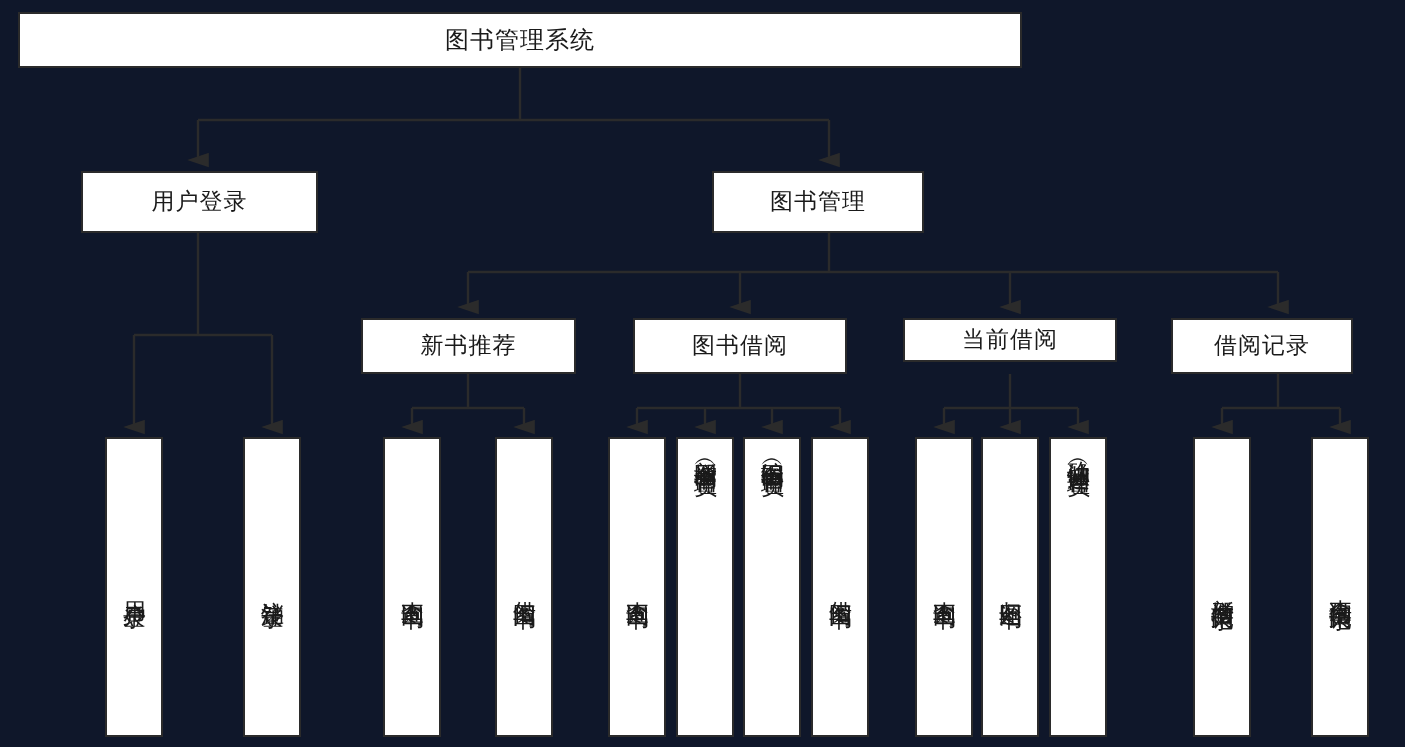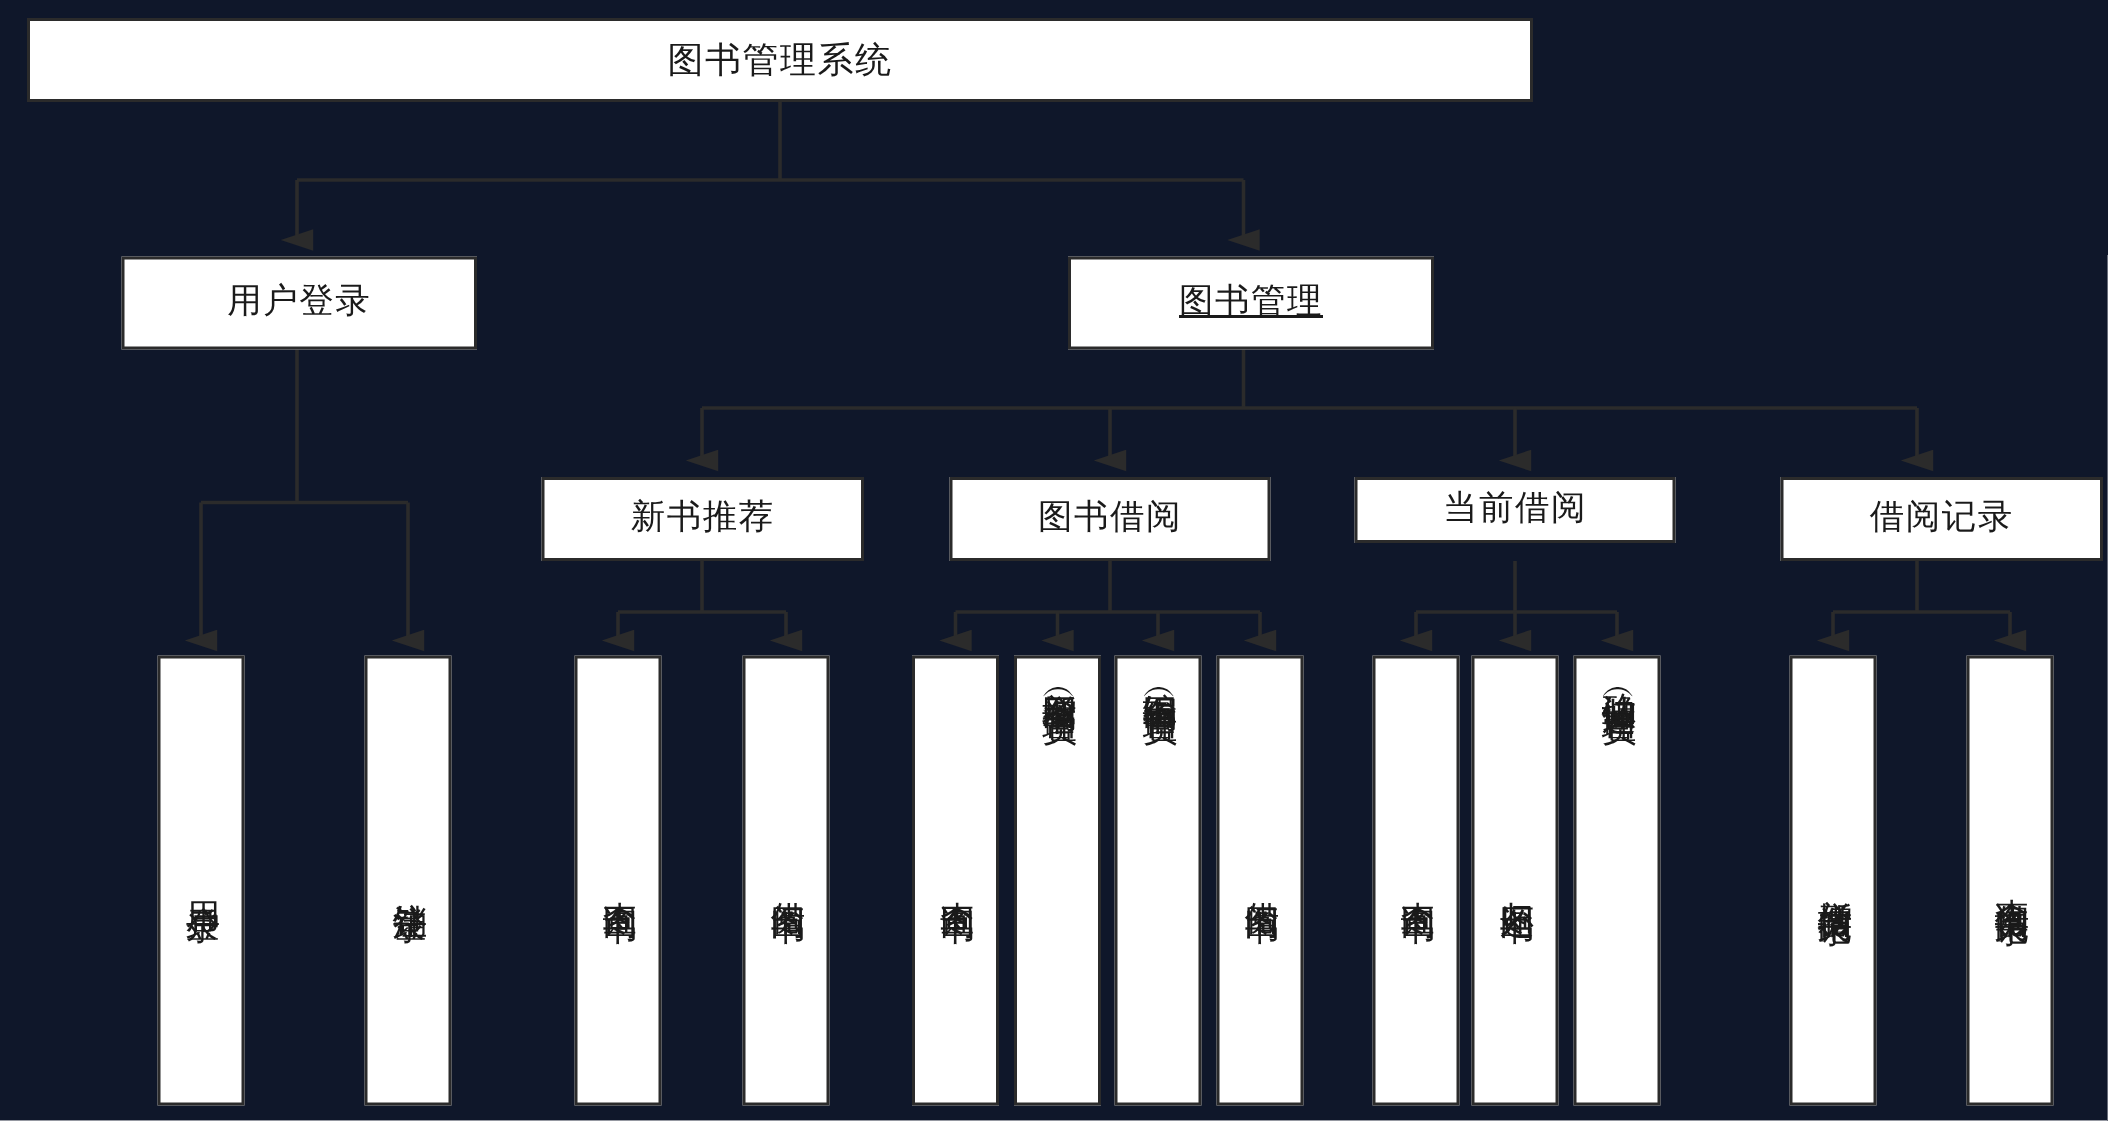--- a/index.html
+++ b/index.html
@@ -128,34 +128,34 @@
     </g>
   </svg>
 
   <div class="node node-root" style="left:18px; top:12px; width:1004px; height:56px;">
     <span>图书管理系统</span>
   </div>
 
   <div class="node node-h" style="left:81px; top:171px; width:237px; height:62px;">
     <span>用户登录</span>
   </div>
-  <div class="node node-h" style="left:712px; top:171px; width:244px; height:62px;text-decoration:underline;">
+  <div class="node node-h" style="left:712px; top:171px; width:212px; height:62px;">
     <span>图书管理</span>
   </div>
 
   <div class="node node-h" style="left:361px; top:318px; width:215px; height:56px;">
     <span>新书推荐</span>
   </div>
   <div class="node node-h" style="left:633px; top:318px; width:214px; height:56px;">
     <span>图书借阅</span>
   </div>
   <div class="node node-h" style="left:903px; top:318px; width:214px; height:44px;">
     <span>当前借阅</span>
   </div>
-  <div class="node node-h" style="left:1171px; top:318px; width:215px; height:56px;margin-left:16px;">
+  <div class="node node-h" style="left:1171px; top:318px; width:182px; height:56px;">
     <span>借阅记录</span>
   </div>
 
   <div class="node node-v" style="left:105px; top:437px; width:58px; height:300px;">
     <span class="vtext">用户登录</span>
   </div>
   <div class="node node-v" style="left:243px; top:437px; width:58px; height:300px;">
     <span class="vtext">注销登录</span>
   </div>
 

